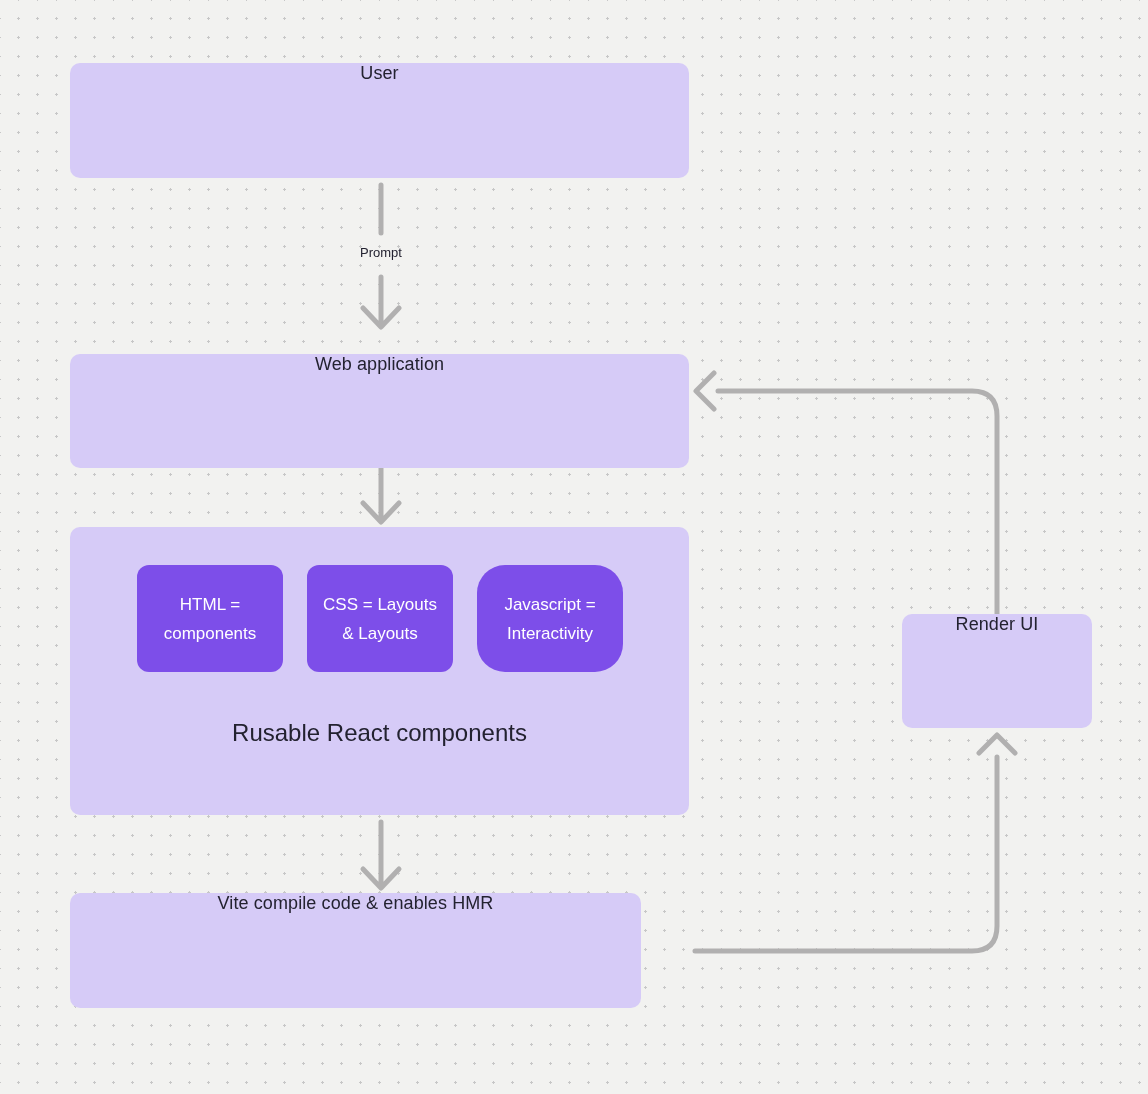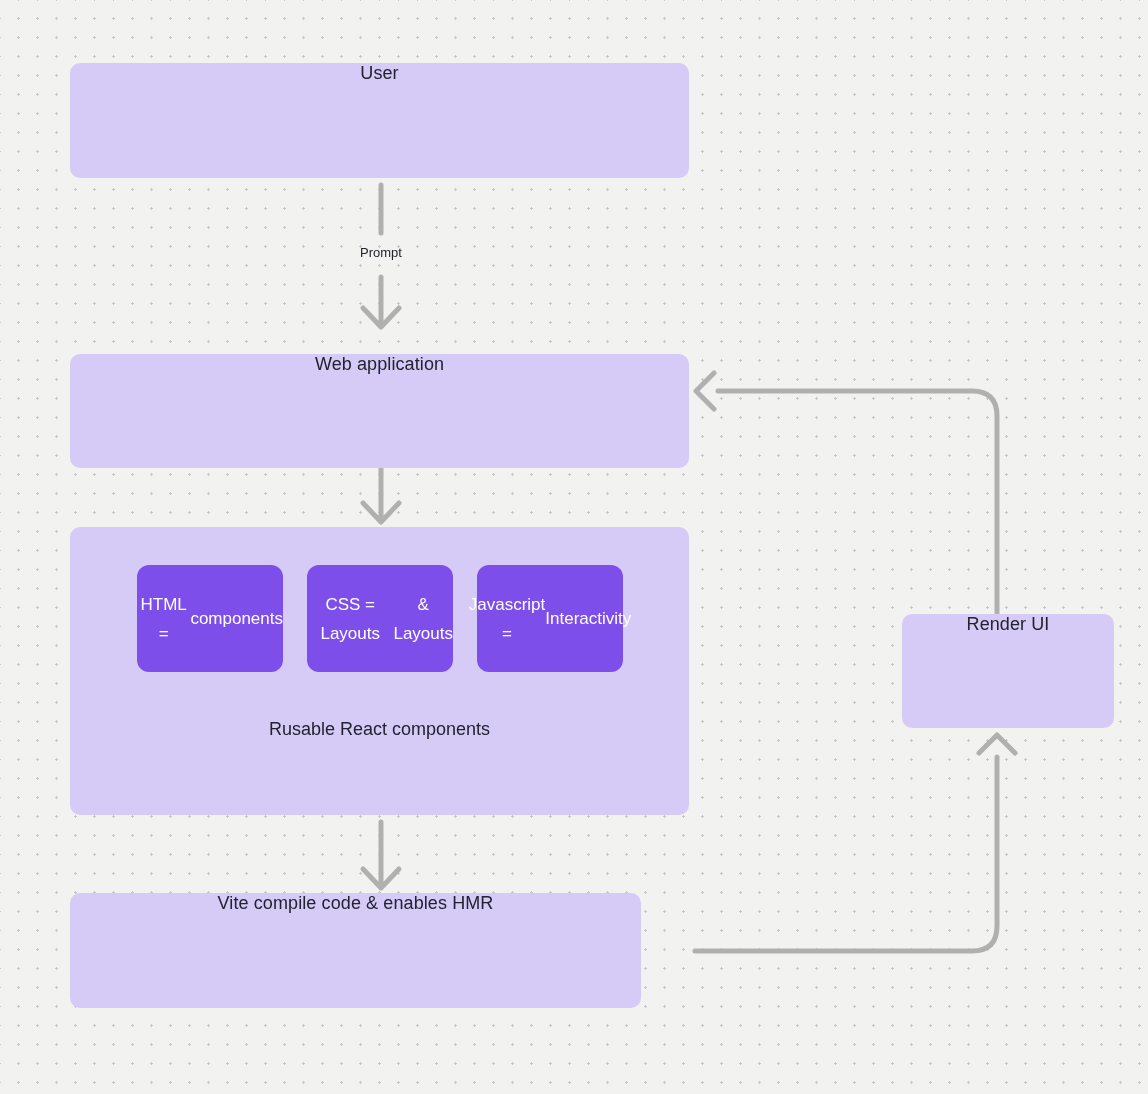--- a/index.html
+++ b/index.html
@@ -46,47 +46,47 @@
     justify-content: center;
     color: var(--text-dark);
     font-size: 18px;
     font-weight: 500;
     letter-spacing: 0.1px;
   }
   .node-user          { left: 70px;  top: 63px;  width: 619px; height: 115px; }
   .node-web-app       { left: 70px;  top: 354px; width: 619px; height: 114px; }
   .node-components    { left: 70px;  top: 527px; width: 619px; height: 288px; }
   .node-vite          { left: 70px;  top: 893px; width: 571px; height: 115px; }
-  .node-render-ui     { left: 902px; top: 614px; width: 212px; height: 114px; }
+  .node-render-ui     { left: 902px; top: 614px; width: 190px; height: 114px; }
   .chip {
     position: absolute;
     top: 565px;
     width: 146px; height: 107px;
     background: var(--chip-fill);
     border-radius: 12px;
     display: flex;
-    flex-direction: row;
+    flex-direction: column;
     align-items: center;
     justify-content: center;
     color: var(--chip-text);
     font-size: 17px;
     font-weight: 500;
     line-height: 29px;
     text-align: center;
   }
   .chip-html { left: 137px; }
   .chip-css  { left: 307px; }
-  .chip-js   { left: 477px; }
+  .chip-js   { left: 477px; border-radius: 28px; }
   .group-caption {
     position: absolute;
     left: 70px; top: 719px;
     width: 619px;
     text-align: center;
     color: var(--text-dark);
-    font-size: 18px;
+    font-size: 24px;
     font-weight: 500;
   }
   .edge-label {
     position: absolute;
     left: 321px; top: 245px;
     width: 120px;
     text-align: center;
     color: var(--text-dark);
     font-size: 13px;
     font-weight: 500;

